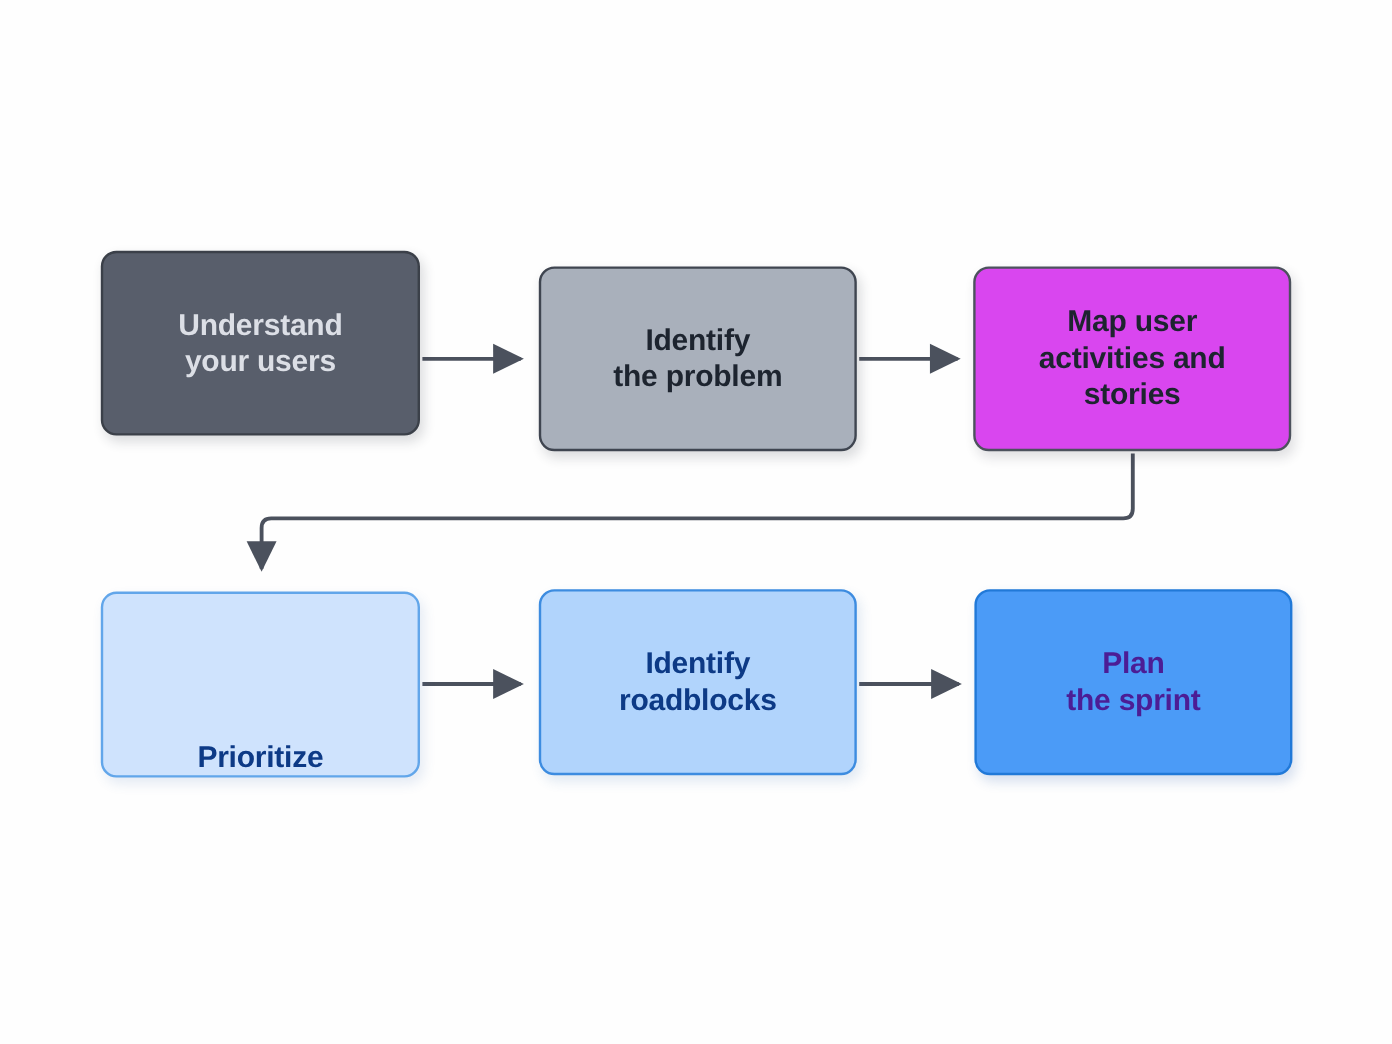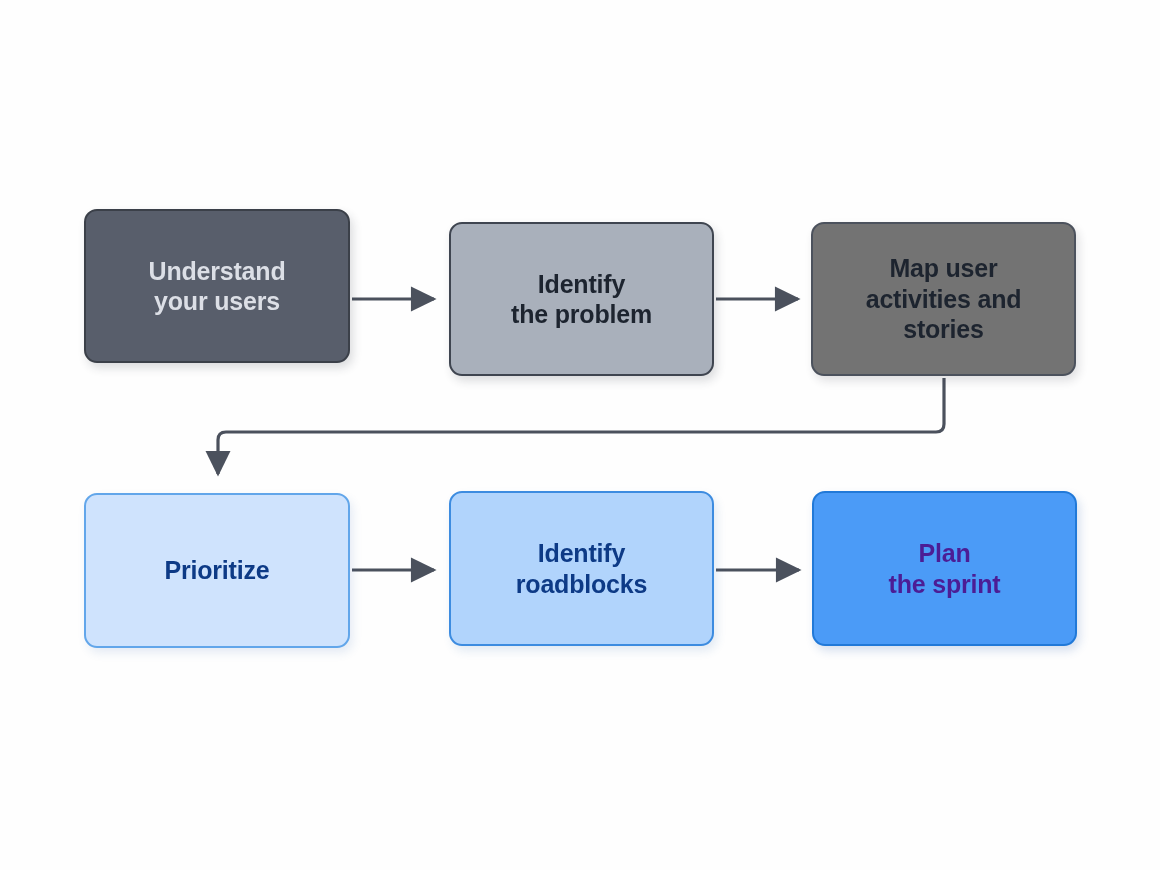--- a/index.html
+++ b/index.html
@@ -71,20 +71,21 @@
     box-shadow: 3px 5px 10px rgba(40,45,55,0.14);
   }
   .n-map .label { color: #1d242f; }
 
   
   .n-prioritize {
     left: 84px; top: 493px; width: 266px; height: 155px;
     background: #cfe3fd;
     border-color: #62a6ea;
     box-shadow: 3px 5px 10px rgba(60,110,180,0.13);
+    align-items: flex-end;
   }
   .n-prioritize .label { color: #0d3a86; }
 
   .n-roadblocks {
     left: 449px; top: 491px; width: 265px; height: 155px;
     background: #b1d4fc;
     border-color: #3d8ce0;
     box-shadow: 3px 5px 10px rgba(60,110,180,0.14);
   }
   .n-roadblocks .label { color: #0d3a86; }
@@ -133,21 +134,21 @@
   <div class="node n-understand" style="background: rgb(88, 94, 107); border-color: rgb(59, 64, 73);">
     <span class="label" style="color: rgb(220, 223, 230);">Understand
 your users</span>
   </div>
 
   <div class="node n-problem" style="background: rgb(169, 176, 187); border-color: rgb(63, 69, 80);">
     <span class="label" style="color: rgb(29, 36, 47);">Identify
 the problem</span>
   </div>
 
-  <div class="node n-map" style="background: #737373; border-color: rgb(76, 82, 93);">
+  <div class="node n-map" style="background: #d946ef; border-color: rgb(76, 82, 93);">
     <span class="label" style="color: rgb(29, 36, 47);">Map user
 activities and
 stories</span>
   </div>
 
   <div class="node n-prioritize" style="background: rgb(207, 227, 253); border-color: rgb(98, 166, 234);">
     <span class="label" style="color: rgb(13, 58, 134);">Prioritize</span>
   </div>
 
   <div class="node n-roadblocks" style="background: rgb(177, 212, 252); border-color: rgb(61, 140, 224);">

